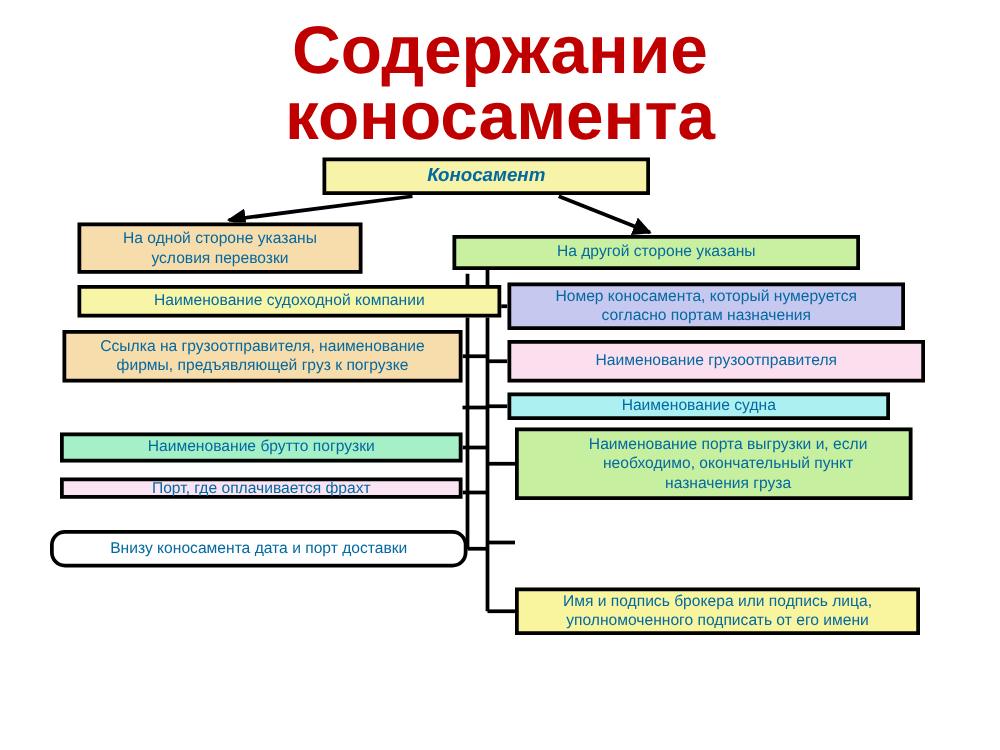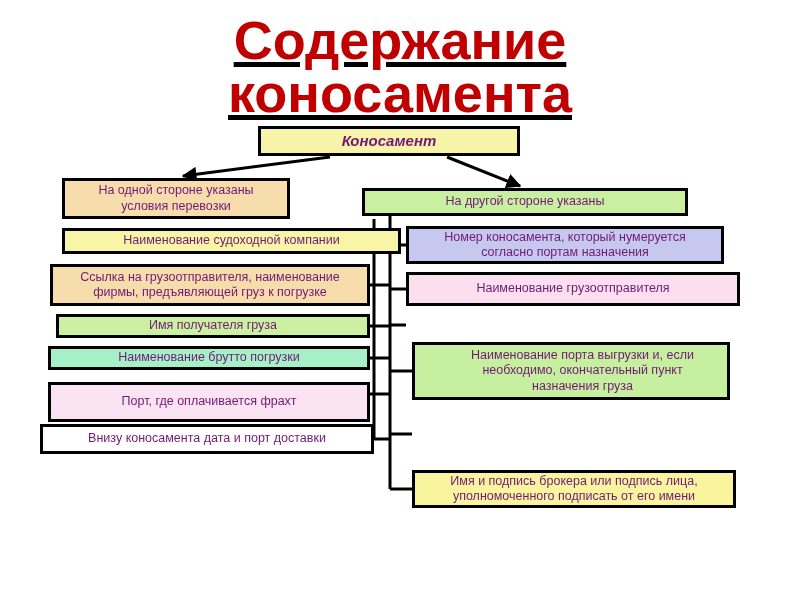--- a/index.html
+++ b/index.html
@@ -21,21 +21,20 @@
   
   #title-block {
     position: absolute;
     left: 0;
     top: 14px;
     width: 800px;
     text-align: center;
     line-height: 0.98;
     z-index: 1;
     pointer-events: none;
-    text-decoration: underline;
   }
   .title-line {
     color: #c00000;
     font-weight: bold;
     font-size: 54px;
     letter-spacing: 0px;
     white-space: nowrap;
   }
 
   
@@ -50,21 +49,21 @@
 
   
   .node {
     position: absolute;
     box-sizing: border-box;
     border: 3px solid #000000;
     display: flex;
     align-items: center;
     justify-content: center;
     text-align: center;
-    color: #701a75;
+    color: #0369a1;
     font-size: 12.5px;
     line-height: 1.22;
     padding: 2px 5px;
     z-index: 3;
   }
   .node .txt {
     display: block;
     width: 100%;
     white-space: pre-line;
   }
@@ -134,45 +133,45 @@
 
   <div class="node" style="left:62px; top:228px; width:339px; height:26px; background:#f8f6a6;">
     <span class="txt">Наименование судоходной компании</span>
   </div>
 
   <div class="node" style="left:50px; top:264px; width:320px; height:42px; background:#f7dcac;">
     <span class="txt">Ссылка на грузоотправителя,  наименование
 фирмы,  предъявляющей  груз  к погрузке</span>
   </div>
 
-  <div class="node" style="left:56px; top:314px; width:314px; height:24px; background:#ccf0a2;">
-    <span class="txt">Имя получателя груза</span>
-  </div>
 
   <div class="node" style="left:48px; top:346px; width:322px; height:24px; background:#a6f0c8;">
     <span class="txt">Наименование брутто погрузки</span>
   </div>
 
-  <div class="node" style="left:48px; top:382px; width:322px; height:40px; background:#fae3f2;">
+  <div class="node" style="left:48px; top:382px; width:322px; height:17px; background:#fae3f2;">
     <span class="txt">Порт, где оплачивается фрахт</span>
   </div>
 
-  <div class="node" style="left:40px; top:424px; width:334px; height:30px; background:#ffffff;">
+  <div class="node" style="left:40px; top:424px; width:334px; height:30px; background:#ffffff;border-radius:12px;">
     <span class="txt">Внизу коносамента дата и порт доставки</span>
   </div>
 
   <div class="node" style="left:406px; top:226px; width:318px; height:38px; background:#c7c8ef;">
     <span class="txt">Номер коносамента, который  нумеруется
 согласно   портам назначения</span>
   </div>
 
   <div class="node" style="left:406px; top:272px; width:334px; height:34px; background:#fbdfee;justify-content:flex-end;">
     <span class="txt">Наименование  грузоотправителя</span>
   </div>
 
+  <div class="node" style="left:406px; top:314px; width:306px; height:22px; background:#adf0f2;">
+    <span class="txt">Наименование судна</span>
+  </div>
 
   <div class="node" style="left:412px; top:342px; width:318px; height:58px; background:#c6efa0;padding-left:28px;">
     <span class="txt">Наименование порта  выгрузки и,  если
 необходимо,  окончательный  пункт
 назначения  груза</span>
   </div>
 
 
   <div class="node" style="left:412px; top:470px; width:324px; height:38px; background:#f8f59e;text-align:center;">
     <span class="txt">Имя и подпись брокера или подпись  лица,

